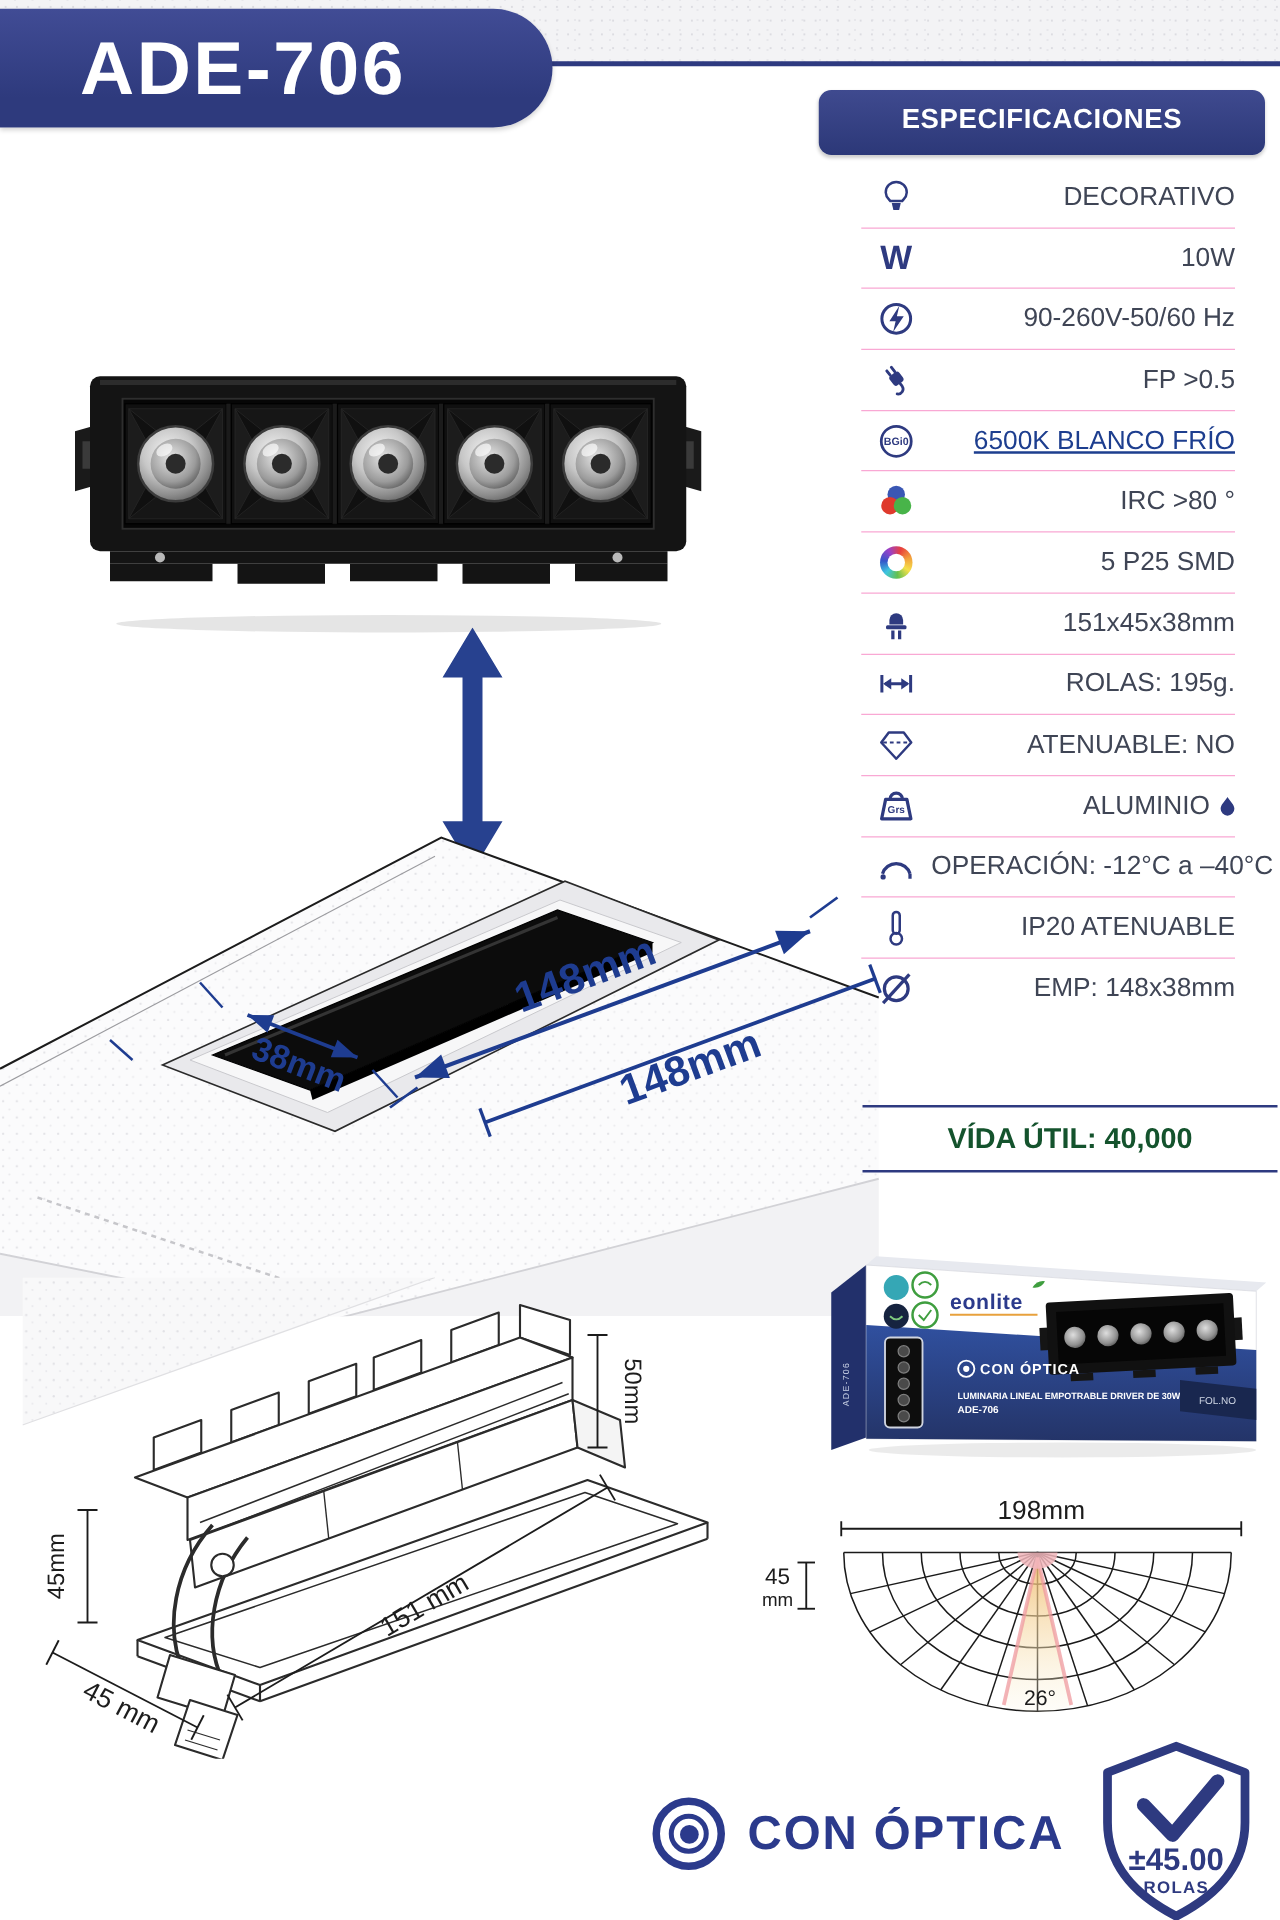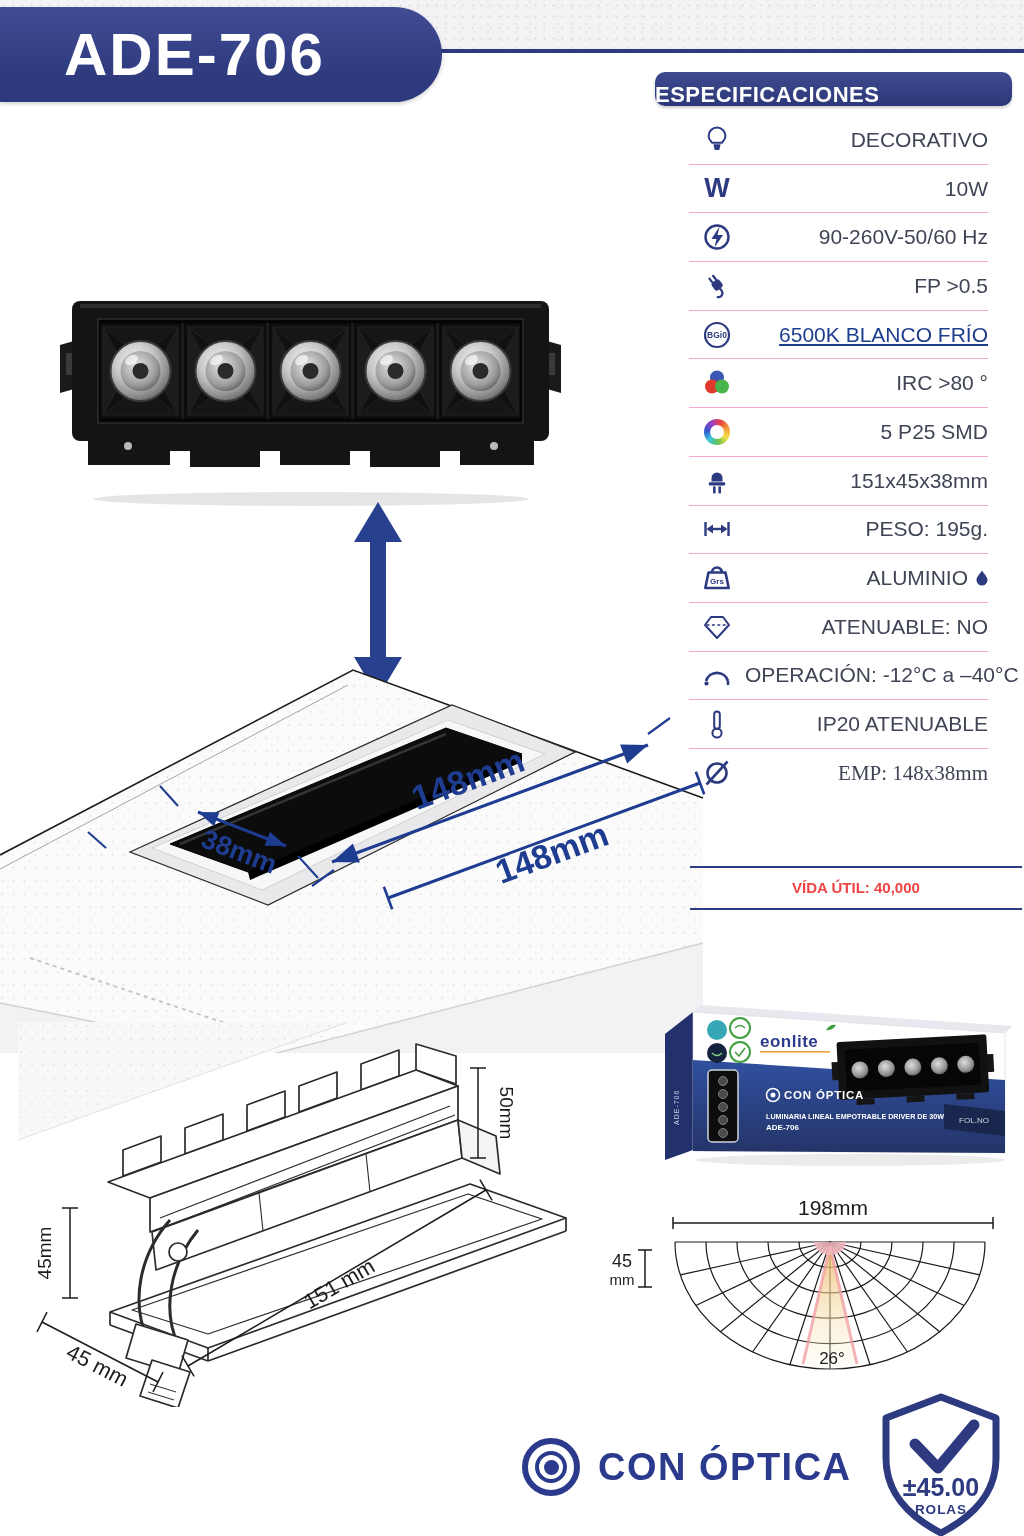--- a/index.html
+++ b/index.html
@@ -15,38 +15,38 @@
     background-size: 9px 11px, 14px 8px; background-position: 0 0, 5px 4px; }
   .top-line { position:absolute; left:0; top:49px; width:1024px; height:4px; background:#2e3a80; }
 
   .title-pill { position:absolute; left:0; top:7px; width:442px; height:95px;
     background:linear-gradient(180deg,#414c95 0%, #2e3a7d 75%); border-radius:0 52px 52px 0;
     display:flex; align-items:center; padding-left:64px; box-shadow:0 2px 4px rgba(0,0,0,.18); }
   .title-pill span { color:#fff; font-size:60px; font-weight:bold; letter-spacing:2px; }
 
   
   .spec-panel { position:absolute; left:655px; top:72px; width:357px; }
-  .spec-header { height:34px; line-height:46px; color:#fff; font-weight:bold;
+  .spec-header { height:52px; line-height:46px; text-align:center; color:#fff; font-weight:bold;
     font-size:22px; letter-spacing:.5px; border-radius:10px;
     background:linear-gradient(180deg,#40issue 0,#2c3878 100%);
     background:linear-gradient(180deg,#3f4a8f 0%,#2c3878 100%); box-shadow:0 2px 3px rgba(0,0,0,.2); }
   .spec-rows { margin:10px 24px 0 34px; }
   .spec-row { height:48.7px; display:flex; align-items:center; border-bottom:1px solid #f9a8d4; }
-  .spec-row:last-child { border-bottom:none;font-family:Liberation Serif, serif; }
+  .spec-row:last-child { border-bottom:none; }
   .spec-icon { width:56px; flex:none; display:flex; justify-content:center; align-items:center; }
   .spec-value { flex:1; display:flex; justify-content:flex-end; align-items:center; gap:8px;
     font-size:21px; color:#3f4555; white-space:nowrap; }
   .spec-value.hl { color:#1d3e8f;text-decoration:underline; }
   .watt { font-size:27px; font-weight:bold; color:#2e3a80; }
   .cring { position:relative; width:26px; height:26px; border-radius:50%;
     background:conic-gradient(from 20deg,#e8413c,#f2a03c,#f5e04a,#63c04f,#3ec6e0,#3356c9,#9a41c9,#e8413c); }
   .cring::after { content:""; position:absolute; inset:6px; background:#fff; border-radius:50%; }
-  .lifetime-band { position:absolute; left:690px; top:866px; width:332px;
+  .lifetime-band { position:absolute; left:690px; top:884px; width:332px;
     border-top:2.5px solid #2e3a80; border-bottom:2.5px solid #2e3a80;
-    padding:11px 0 12px; text-align:center; font-size:15px; font-weight:bold; color:#ef4444; }
+    padding:11px 0 12px; text-align:center; font-size:23px; font-weight:bold; color:#14532d; }
 
   .fig { position:absolute; }
 
   
   .brand-footer { position:absolute; left:522px; top:1438px; display:flex; align-items:center; gap:18px; }
   .target-outer { width:58px; height:58px; border:6.5px solid #2b3a8c; border-radius:50%;
     display:flex; align-items:center; justify-content:center; }
   .target-mid { width:32px; height:32px; border:4.5px solid #2b3a8c; border-radius:50%;
     display:flex; align-items:center; justify-content:center; }
   .target-dot { width:15px; height:15px; background:#2b3a8c; border-radius:50%; }
@@ -452,21 +452,30 @@
         <div class="spec-row">
           <span class="spec-icon">
             <svg width="30" height="30" viewBox="0 0 30 30" stroke="#2e3a80" stroke-width="2.4">
               <line x1="3.5" y1="8" x2="3.5" y2="22"></line>
               <line x1="26.5" y1="8" x2="26.5" y2="22"></line>
               <line x1="6" y1="15" x2="24" y2="15"></line>
               <polygon points="11,10.5 4.5,15 11,19.5" fill="#2e3a80" stroke="none"></polygon>
               <polygon points="19,10.5 25.5,15 19,19.5" fill="#2e3a80" stroke="none"></polygon>
             </svg>
           </span>
-          <span class="spec-value">PESO: 195g.</span>
+          <span class="spec-value">ROLAS: 195g.</span>
+        </div>
+        <div class="spec-row">
+          <span class="spec-icon">
+            <svg width="32" height="30" viewBox="0 0 32 30">
+              <path d="M10,5 h12 l6,8 -12,13 -12,-13 Z" fill="none" stroke="#2e3a80" stroke-width="2" stroke-linejoin="round"></path>
+              <path d="M5.5,13 h21" stroke="#2e3a80" stroke-width="1.6" stroke-dasharray="3,2.4" fill="none"></path>
+            </svg>
+          </span>
+          <span class="spec-value">ATENUABLE: NO</span>
         </div>
         <div class="spec-row">
           <span class="spec-icon">
             <svg width="32" height="32" viewBox="0 0 32 32">
               <path d="M11,10.5 a5,5 0 0 1 10,0" fill="none" stroke="#2e3a80" stroke-width="2.6"></path>
               <path d="M7.5,10.5 h17 l3.2,15.5 h-23.4 Z" fill="#fff" stroke="#2e3a80" stroke-width="2.6" stroke-linejoin="round"></path>
               <text x="16" y="21.5" font-size="8" font-weight="bold" fill="#2e3a80" text-anchor="middle">Grs</text>
             </svg>
           </span>
           <span class="spec-value">
@@ -474,29 +483,20 @@
             <span style="display: inline-flex;">
               <svg width="12" height="16" viewBox="0 0 12 16">
                 <path d="M6,0.5 C8,4 11.5,6.5 11.5,10 a5.5,5.5 0 1 1 -11,0 C0.5,6.5 4,4 6,0.5 Z" fill="#2e3a80"></path>
               </svg>
             </span>
           </span>
         </div>
         <div class="spec-row">
           <span class="spec-icon">
             <svg width="32" height="30" viewBox="0 0 32 30">
-              <path d="M10,5 h12 l6,8 -12,13 -12,-13 Z" fill="none" stroke="#2e3a80" stroke-width="2" stroke-linejoin="round"></path>
-              <path d="M5.5,13 h21" stroke="#2e3a80" stroke-width="1.6" stroke-dasharray="3,2.4" fill="none"></path>
-            </svg>
-          </span>
-          <span class="spec-value">ATENUABLE: NO</span>
-        </div>
-        <div class="spec-row">
-          <span class="spec-icon">
-            <svg width="32" height="30" viewBox="0 0 32 30">
               <path d="M5,21 A11.5,11.5 0 0 1 27,21" fill="none" stroke="#2e3a80" stroke-width="2.6"></path>
               <circle cx="5.5" cy="23.5" r="2.1" fill="#2e3a80"></circle>
               <line x1="27" y1="21" x2="27" y2="25" stroke="#2e3a80" stroke-width="2.6"></line>
             </svg>
           </span>
           <span class="spec-value">OPERACIÓN: -12°C a –40°C</span>
         </div>
         <div class="spec-row">
           <span class="spec-icon">
             <svg width="30" height="30" viewBox="0 0 30 30">

